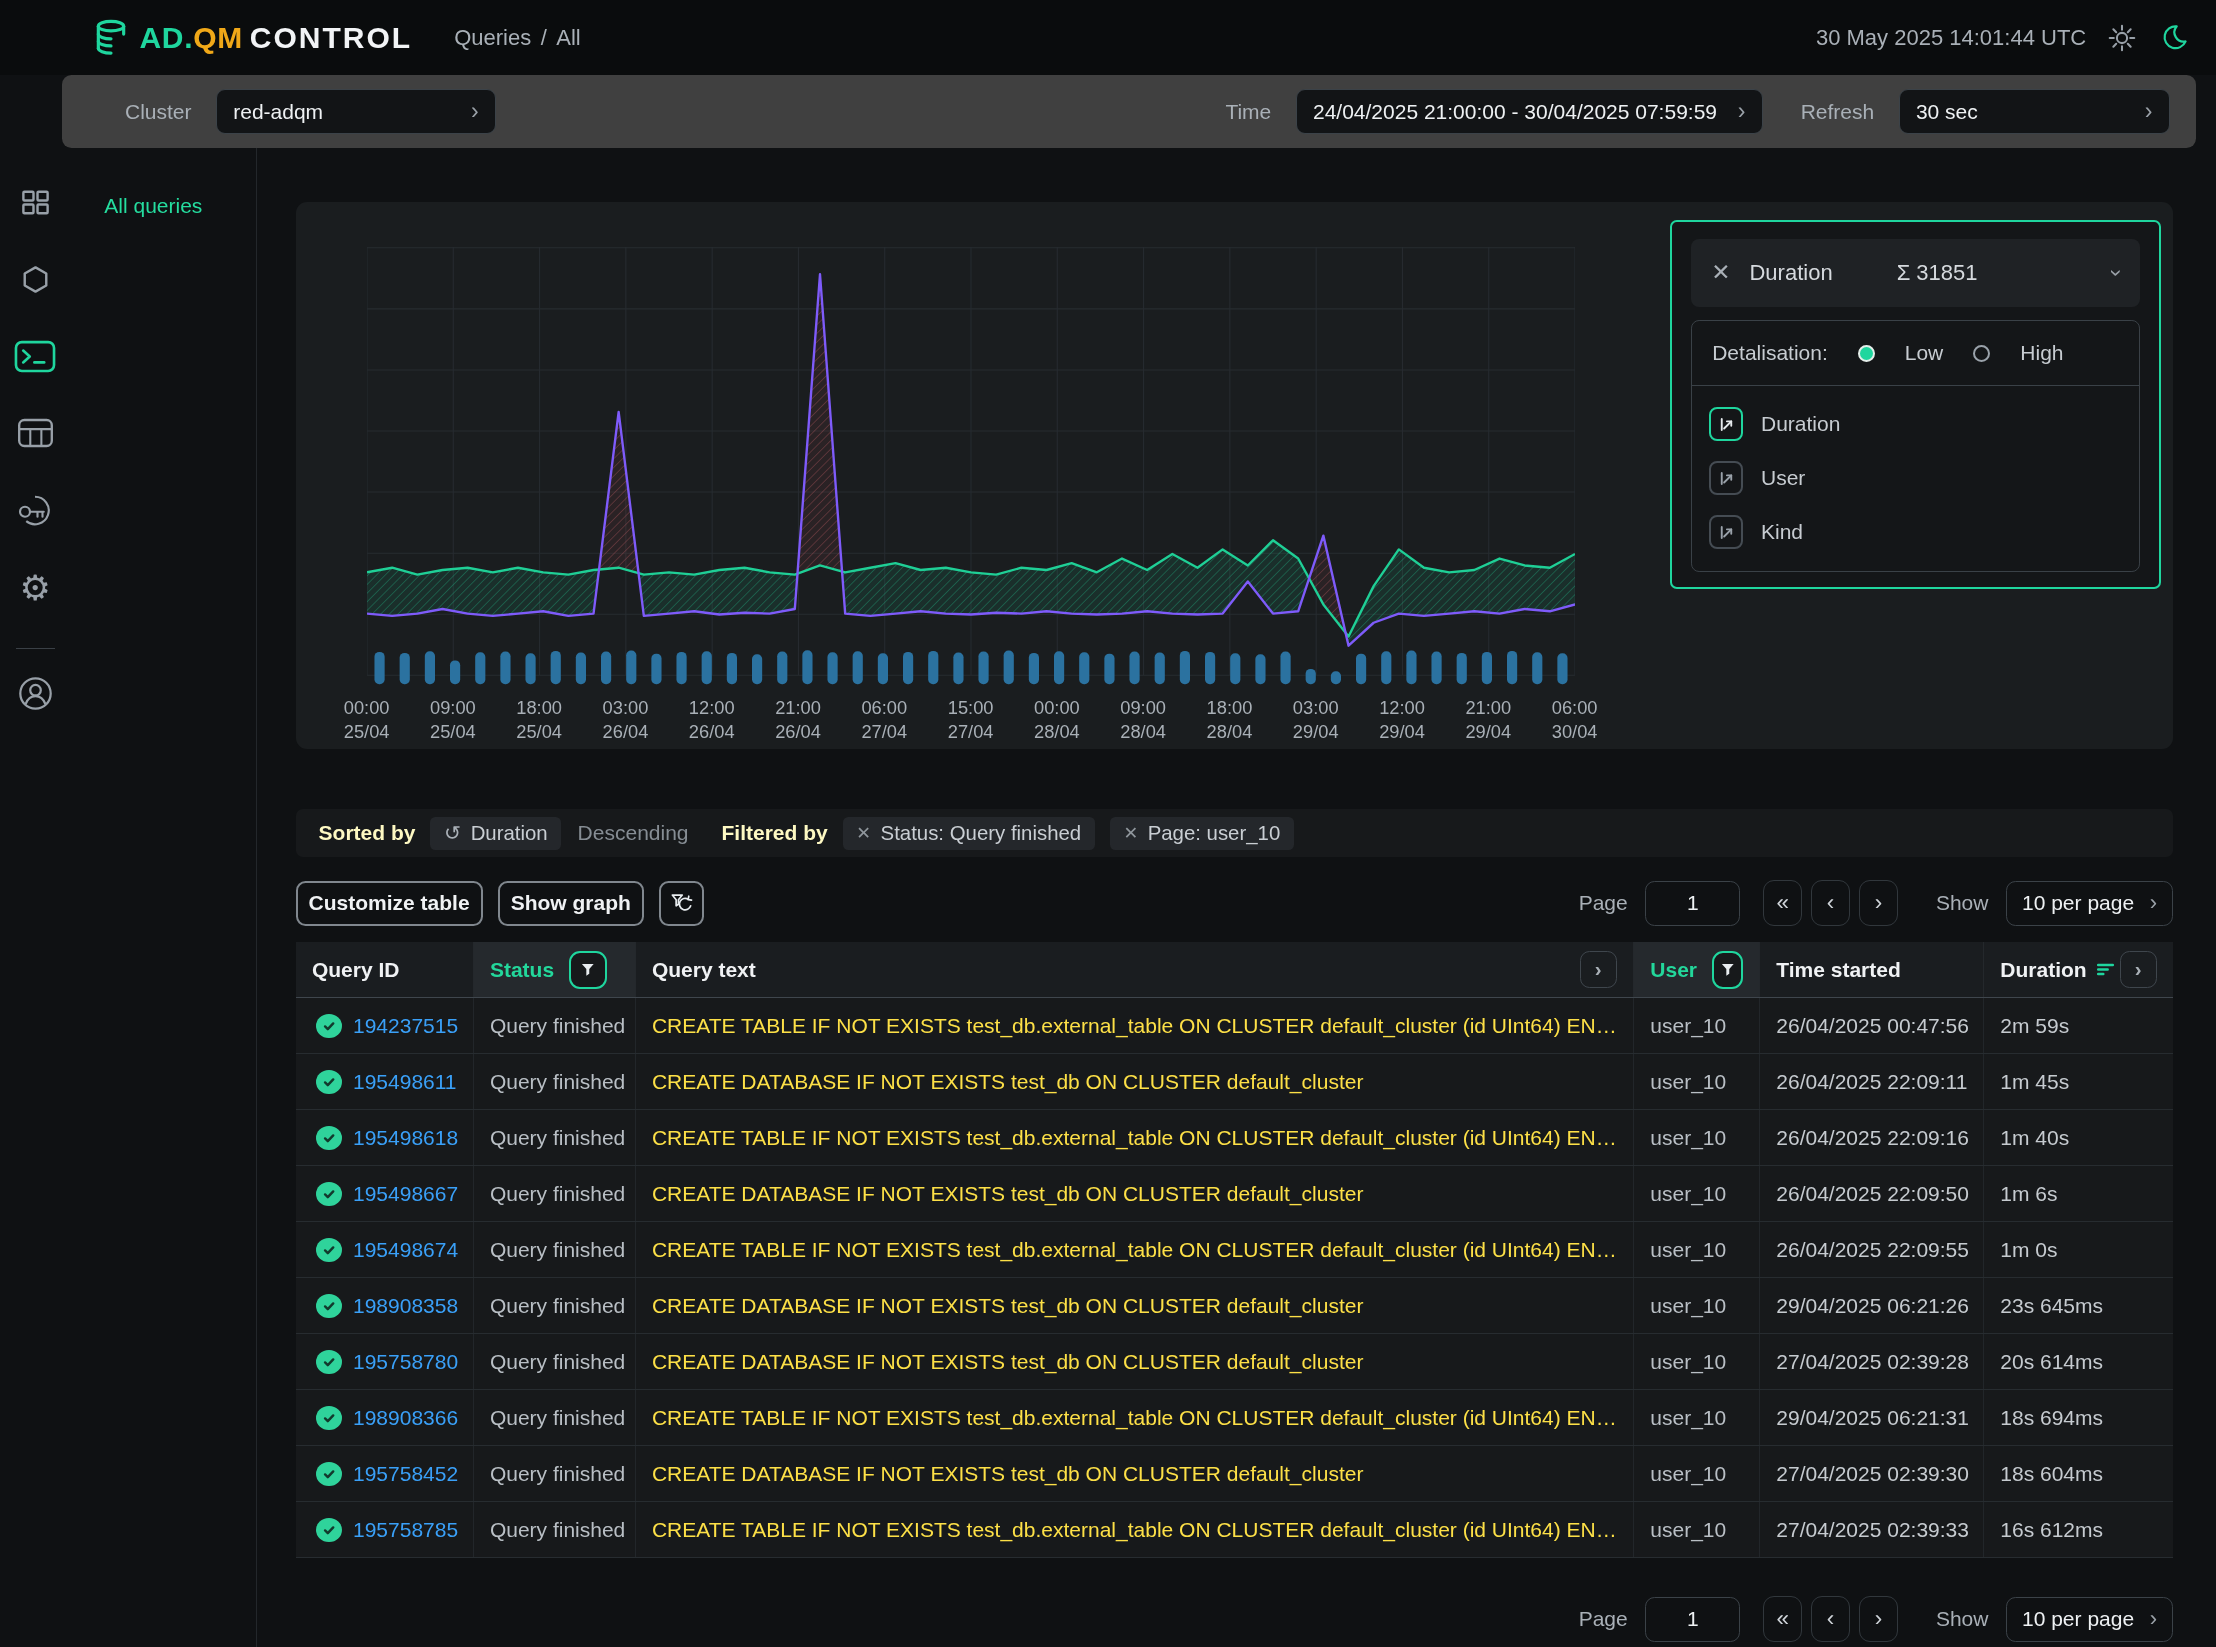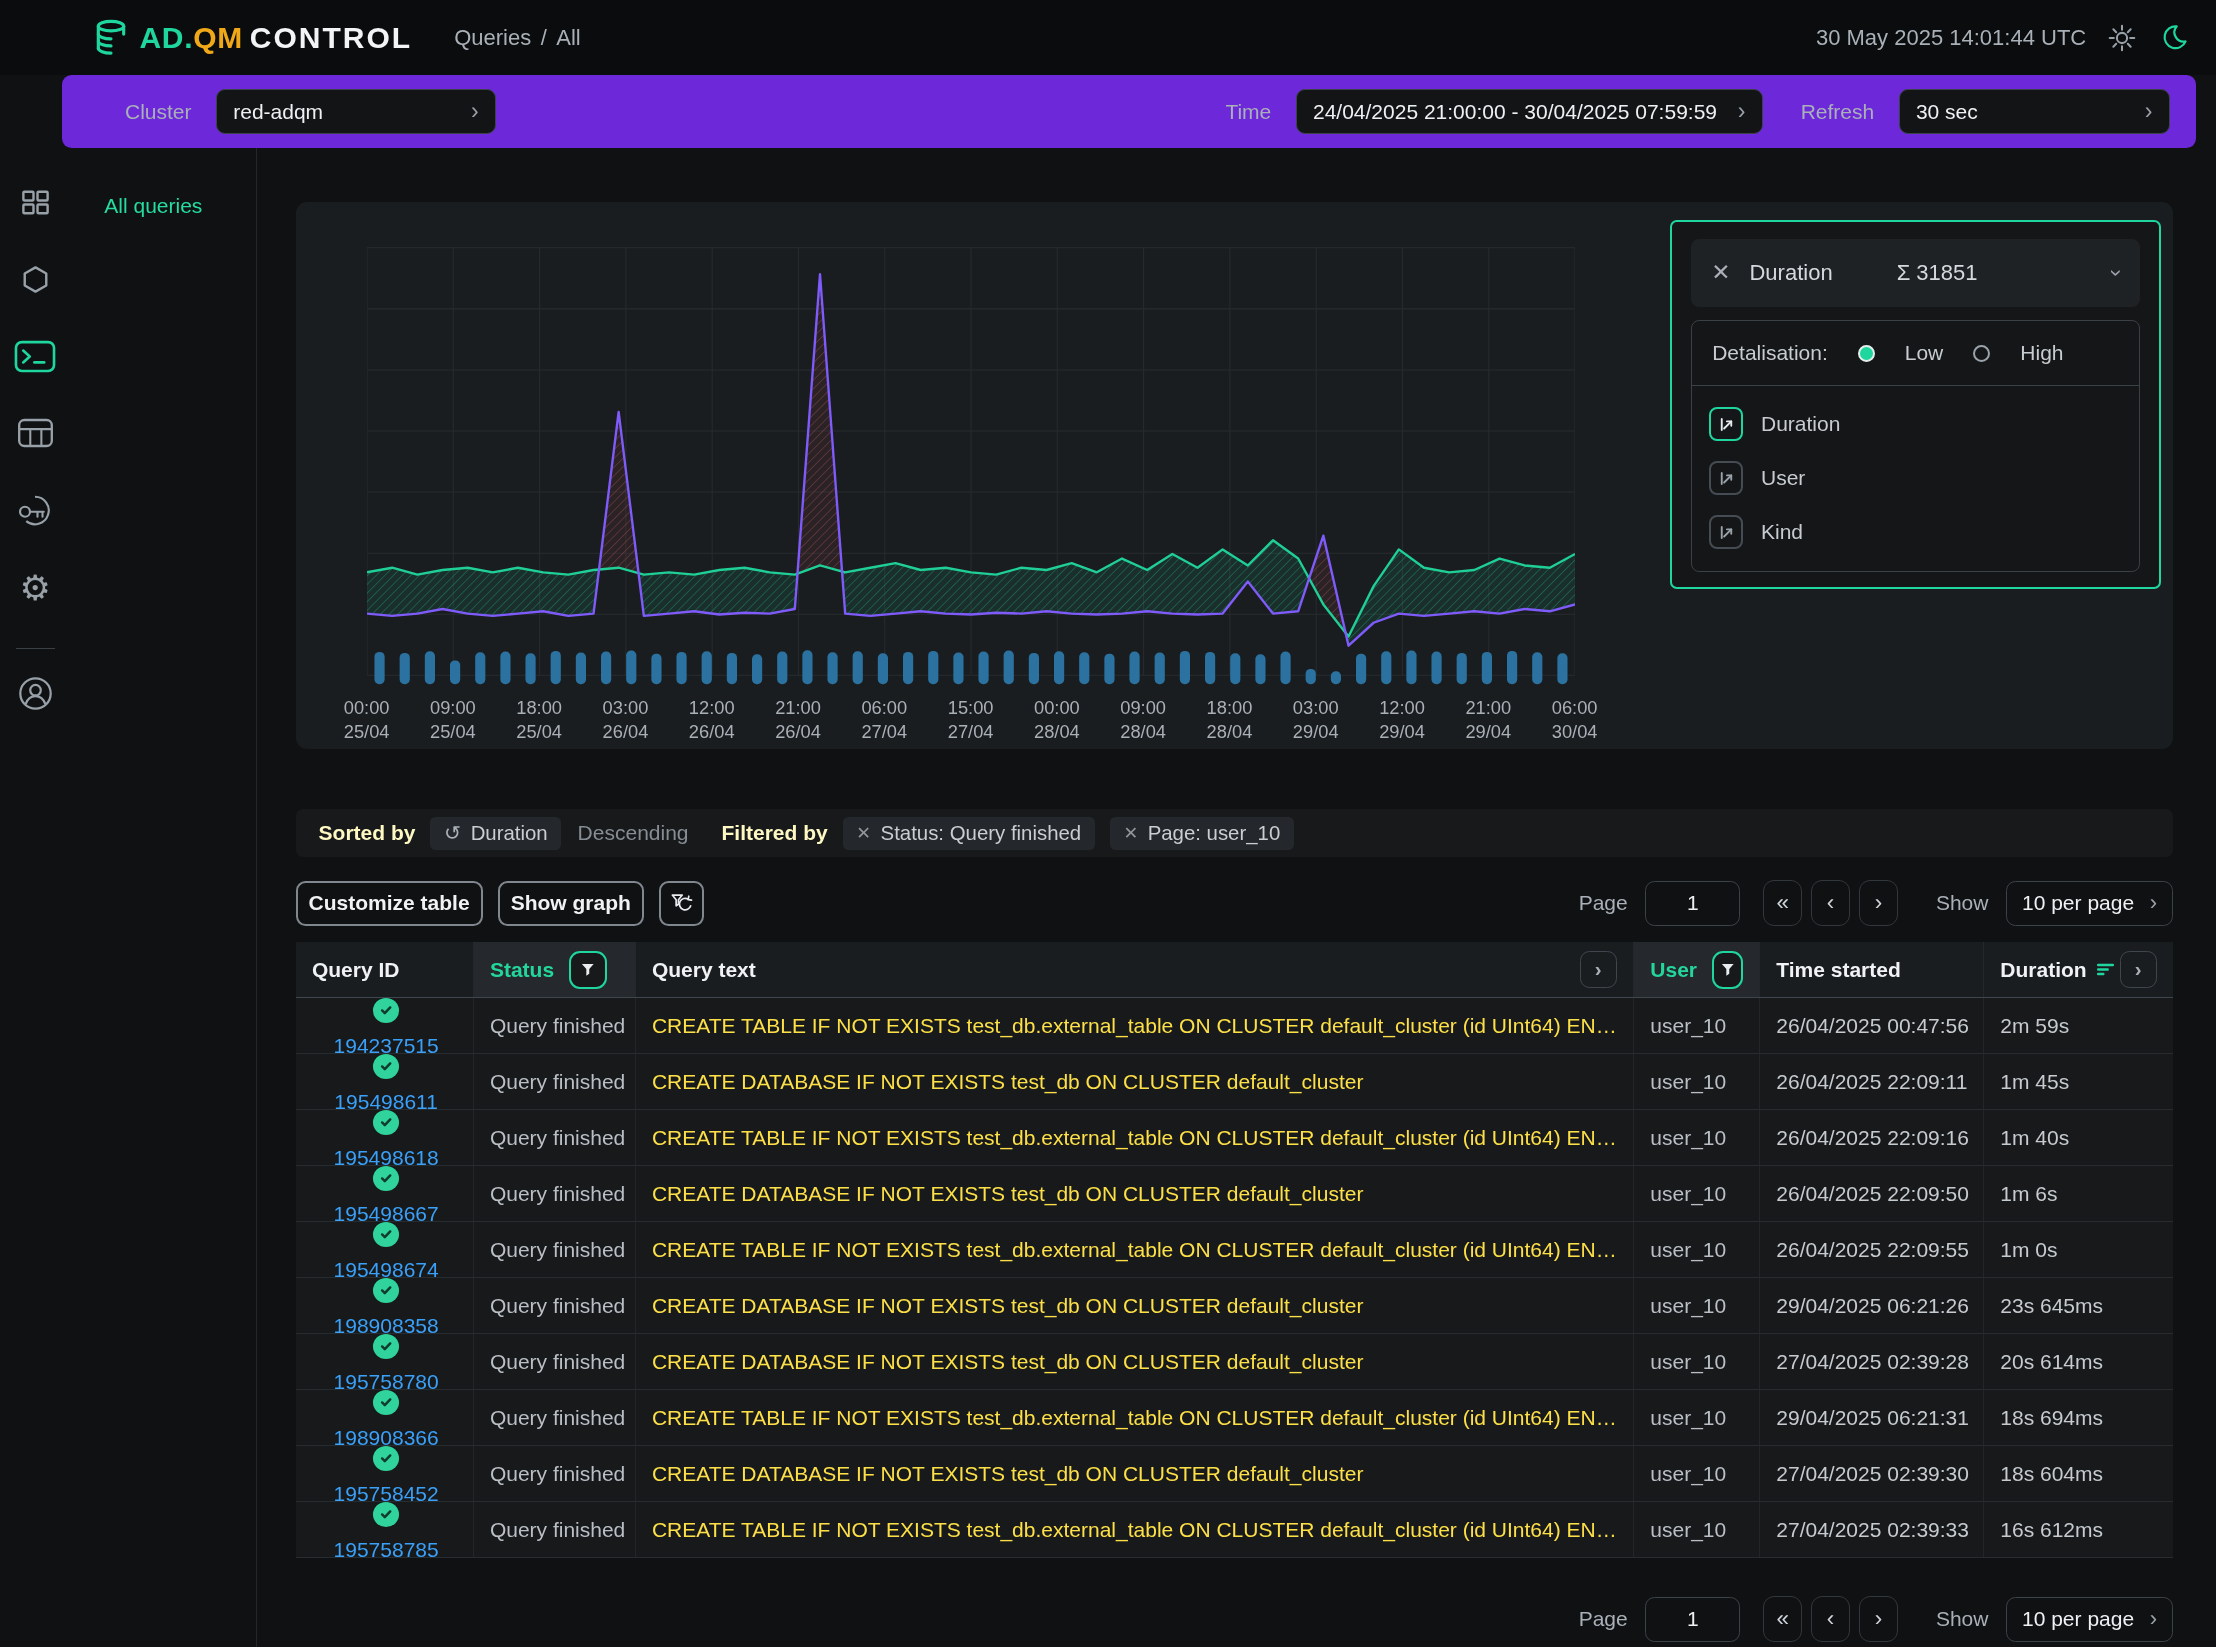--- a/index.html
+++ b/index.html
@@ -10,21 +10,21 @@
   .logo { display:flex; align-items:center; gap:9.5px; }
   .logo svg { width:38px; height:38px; }
   .logo-text { font-size:30px; font-weight:800; letter-spacing:0.7px; white-space:nowrap; }
   .logo-ad { color:#1fd69e; } .logo-qm { color:#f0a818; } .logo-ctl { color:#f2f4f6; margin-left:6.8px; letter-spacing:2px; }
   .breadcrumb { margin-left:42px; font-size:22px; color:#a9b0b7; display:flex; gap:9.5px; }
   .topbar-right { margin-left:auto; display:flex; align-items:center; gap:20.4px; }
   .datetime { font-size:22px; color:#a9b0b7; }
   .theme-ic { width:31px; height:31px; display:flex; align-items:center; justify-content:center; cursor:pointer; }
 
   
-  .filterbar { height:73px; margin:0 20.4px 0 62px; background:#6d28d9; border-radius:9.5px; display:flex; align-items:center; padding:0 26px 0 63px; }
+  .filterbar { height:73px; margin:0 20.4px 0 62px; background:#404040; border-radius:9.5px; display:flex; align-items:center; padding:0 26px 0 63px; }
   .fb-label { font-size:21px; color:#a9b0b7; margin-right:24.4px; }
   .fb-select { height:45px; border:1.7px solid #3b4248; border-radius:9px; background:#121416; display:flex; align-items:center; padding:0 16.3px; font-size:21px; color:#eef1f3; cursor:pointer; }
   .fb-select .chev { margin-left:auto; color:#9aa1a8; font-size:23px; padding-left:17.6px; }
   .fb-cluster { width:280px; }
   .fb-time { width:467px; }
   .fb-refresh { width:271px; }
   .fb-spacer { flex:1; }
   .fb-gap { width:38px; }
 
   
@@ -98,21 +98,21 @@
   .th.hl { background:#25292d; }
   .th .green-h { color:#23d79b; }
   .th-id { width:178px; } .th-status { width:162px; } .th-text { flex:1; } .th-user { width:126px; } .th-time { width:224px; } .th-dur { width:189px; border-right:none; }
   .fbtn { width:38px; height:38px; border:2px solid #1fd69e; border-radius:11px; background:#17191b; display:flex; align-items:center; justify-content:center; margin-left:15px; cursor:pointer; }
   .xbtn { width:37px; height:37px; border:1.7px solid #3f464d; border-radius:9.5px; background:transparent; display:flex; align-items:center; justify-content:center; margin-left:auto; cursor:pointer; color:#a9b0b7; font-size:20.4px; }
   .sort-ic { margin-left:9.5px; }
   .th-dur .xbtn { margin-left:auto; }
 
   .trow { display:flex; height:56px; background:#17191b; border-bottom:1.4px solid #272c30; }
   .td { display:flex; align-items:center; padding:0 16.3px; font-size:21px; border-right:1.4px solid #22262a; overflow:hidden; white-space:nowrap; }
-  .td-id { width:178px; gap:11px; padding-left:20.4px;flex-direction:column; }
+  .td-id { width:178px; gap:11px; padding-left:20.4px; }
   .td-status { width:162px; color:#b9bfc5; }
   .td-text { flex:1; color:#fde047; }
   .td-user { width:126px; color:#b9bfc5; }
   .td-time { width:224px; color:#c6cbd0; }
   .td-dur { width:189px; color:#c6cbd0; border-right:none; }
   .chk { width:26px; height:24.4px; border-radius:50%; background:#2fd39b; display:flex; align-items:center; justify-content:center; flex:0 0 auto; }
   .qid { color:#3aa0f8; text-decoration:none; cursor:pointer; }
 
   .bottom-pager { margin-top:38px; display:flex; }
   .bottom-pager .pager { margin-left:auto; }

